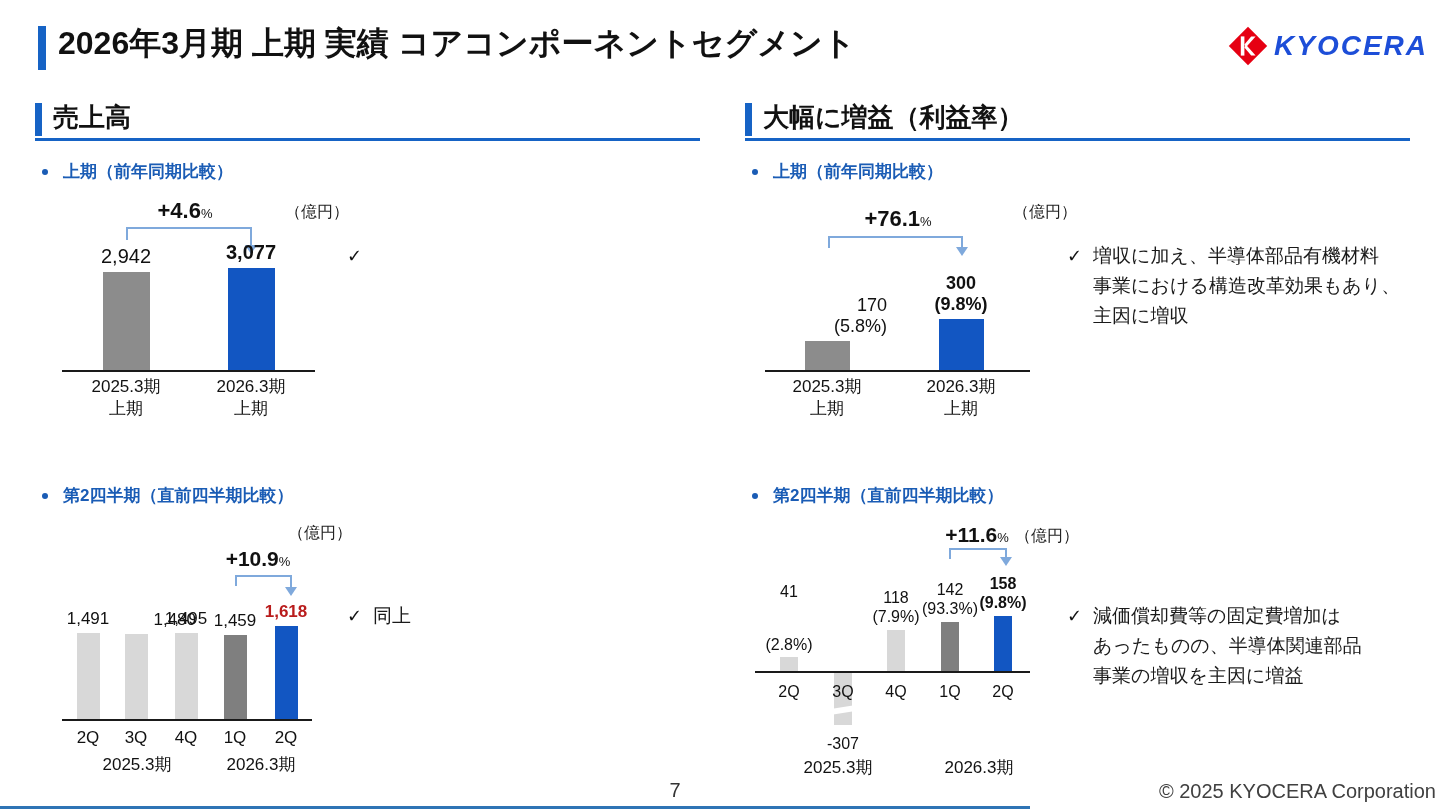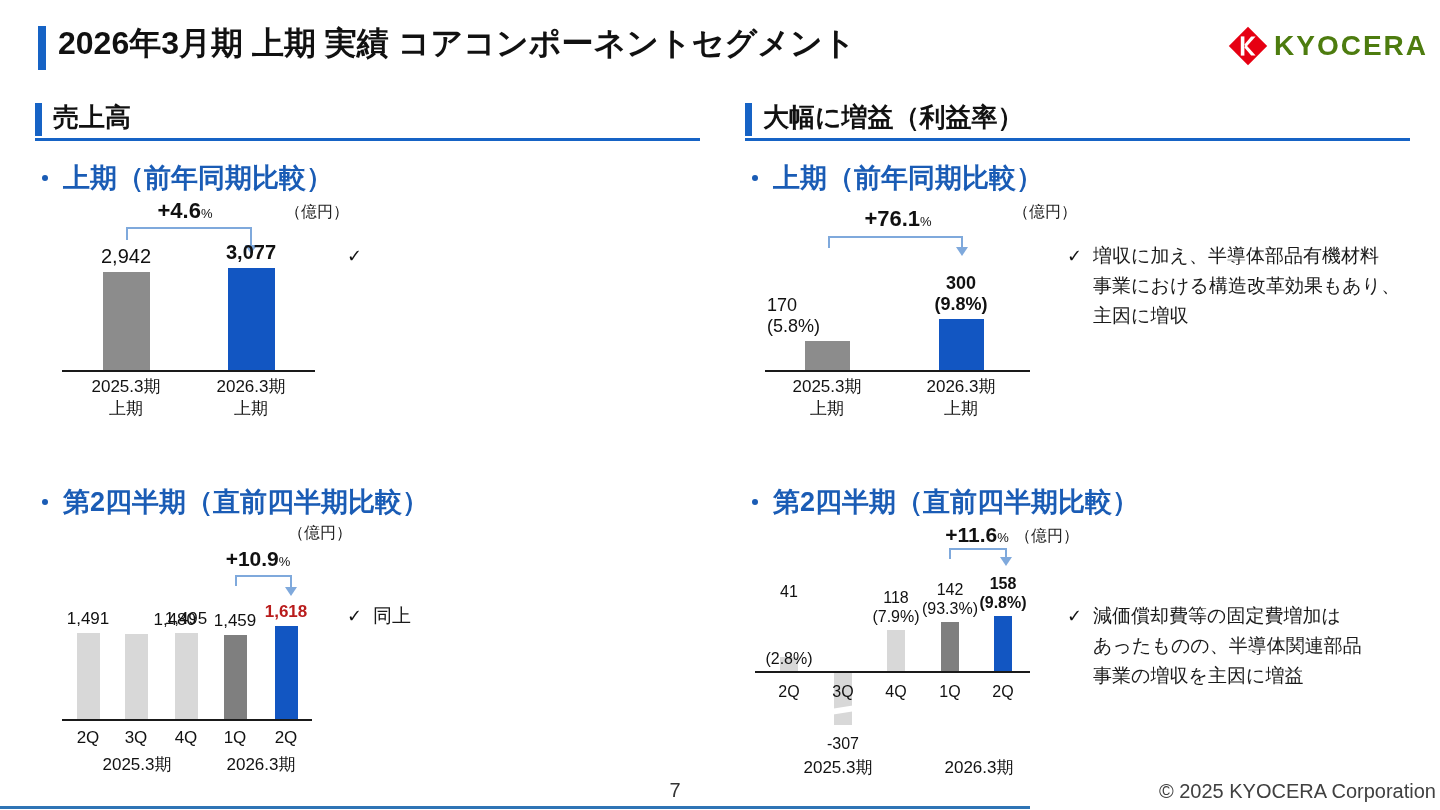--- a/index.html
+++ b/index.html
@@ -2,25 +2,25 @@
 <html><head>
 <meta charset="utf-8">
 <style>
   html,body{margin:0;padding:0;background:#e8e8e8;}
   body{font-family:"Liberation Sans","DejaVu Sans",sans-serif;}
   .slide{position:relative;width:1440px;height:810px;background:#ffffff;overflow:hidden;margin:0 auto;}
   .abs{position:absolute;}
   .title-bar{left:38px;top:26px;width:8px;height:44px;background:#1663C5;}
   .page-title{left:58px;top:22px;font-size:32px;font-weight:bold;color:#111;letter-spacing:0;white-space:nowrap;}
   .logo{left:1228px;top:26px;display:flex;align-items:center;}
-  .logo-text{font-size:28px;font-weight:bold;color:#4d7c0f;letter-spacing:2px;margin-left:6px;}
+  .logo-text{font-size:28px;font-weight:bold;color:#1d4ed8;letter-spacing:2px;margin-left:6px;font-style:italic;}
   .sec-bar{width:7px;height:33px;background:#1663C5;top:103px;}
   .sec-title{top:100px;font-size:26px;font-weight:bold;color:#111;white-space:nowrap;}
   .sec-underline{top:138px;height:3px;background:#1663C5;}
-  .bullet{display:flex;align-items:center;color:#1A5CB5;font-weight:bold;font-size:27px;white-space:nowrap;}
+  .bullet{display:flex;align-items:center;color:#1A5CB5;font-weight:bold;font-size:17px;white-space:nowrap;}
   .bullet .dot{width:6px;height:6px;border-radius:50%;background:#1A5CB5;margin-right:15px;flex:0 0 auto;}
   .note{display:flex;font-size:19px;line-height:30px;color:#1a1a1a;}
   .note .check{flex:0 0 auto;margin-right:11px;font-size:18px;color:#111;}
   .chart{position:absolute;}
   .footer-page{left:655px;top:779px;width:40px;text-align:center;font-size:20px;color:#333;}
   .footer-copy{right:4px;top:780px;font-size:20px;color:#404040;white-space:nowrap;}
   .footer-line{left:0;top:806px;width:1030px;height:3px;background:#2E74B5;}
 </style>
 </head>
 <body>
@@ -92,21 +92,21 @@
       <div style="position: absolute; left: 2px; top: 175px; width: 253px; height: 2px; background: rgb(26, 26, 26);"></div>
     </div>
   <div class="chart" style="left: 765px; top: 195px; width: 310px; height: 235px;">
       <div style="position: absolute; left: 248px; top: 7px; font-size: 16px; color: rgb(34, 34, 34); white-space: nowrap;">（億円）</div>
       <div style="position: absolute; left: 63px; top: 41px; width: 134px; height: 2px; background: rgb(127, 169, 220);"></div>
       <div style="position: absolute; left: 63px; top: 41px; width: 2px; height: 12px; background: rgb(127, 169, 220);"></div>
       <div style="position: absolute; left: 196px; top: 41px; width: 2px; height: 11px; background: rgb(127, 169, 220);"></div>
       <div style="position: absolute; left: 191px; top: 52px; width: 0px; height: 0px; border-left: 6px solid transparent; border-right: 6px solid transparent; border-top: 9px solid rgb(127, 169, 220);"></div>
       <div style="position: absolute; left: 73px; top: 11px; width: 120px; text-align: center; color: rgb(17, 17, 17); white-space: nowrap;"><span style="font-weight: bold; font-size: 22px;">+76.1</span><span style="font-size: 13px;">%</span></div>
       <div style="position: absolute; left: 39.5px; top: 146px; width: 45px; height: 29px; background: rgb(140, 140, 140);"></div>
-      <div style="position: absolute; left: 2px; bottom: 93px; width: 120px; text-align: left; font-size: 18px; line-height: 21px; color: rgb(17, 17, 17);">
+      <div style="position: absolute; left: 2px; bottom: 93px; width: 120px; text-align: right; font-size: 18px; line-height: 21px; color: rgb(17, 17, 17);">
         <div>170</div>
         <div>(5.8%)</div>
       </div>
       <div style="position: absolute; left: 2px; top: 181px; width: 120px; text-align: center; font-size: 17px; line-height: 22px; color: rgb(17, 17, 17);">
         <div>2025.3期</div>
         <div>上期</div>
       </div>
       <div style="position: absolute; left: 173.5px; top: 124px; width: 45px; height: 51px; background: rgb(18, 86, 194);"></div>
       <div style="position: absolute; left: 136px; bottom: 115px; width: 120px; text-align: center; font-size: 18px; line-height: 21px; color: rgb(17, 17, 17); font-weight: bold;">
         <div>300</div>
@@ -166,21 +166,21 @@
     </div>
   <div class="chart" style="left: 755px; top: 520px; width: 315px; height: 268px;">
       <div style="position: absolute; left: 260px; top: 6px; font-size: 16px; color: rgb(34, 34, 34); white-space: nowrap;">（億円）</div>
       <div style="position: absolute; left: 194px; top: 28px; width: 57px; height: 2px; background: rgb(127, 169, 220);"></div>
       <div style="position: absolute; left: 194px; top: 28px; width: 2px; height: 11px; background: rgb(127, 169, 220);"></div>
       <div style="position: absolute; left: 250px; top: 28px; width: 2px; height: 9px; background: rgb(127, 169, 220);"></div>
       <div style="position: absolute; left: 245px; top: 37px; width: 0px; height: 0px; border-left: 6px solid transparent; border-right: 6px solid transparent; border-top: 9px solid rgb(127, 169, 220);"></div>
       <div style="position: absolute; left: 162px; top: 3px; width: 120px; text-align: center; color: rgb(17, 17, 17); white-space: nowrap;"><span style="font-weight: bold; font-size: 21px;">+11.6</span><span style="font-size: 13px;">%</span></div>
       <div style="position: absolute; left: 25px; top: 137px; width: 18px; height: 14px; background: rgb(216, 216, 216);"></div>
       <div style="position: absolute; left: -21px; top: 63px; width: 110px; text-align: center; font-size: 16px; color: rgb(17, 17, 17);">41</div>
-      <div style="position: absolute; left: -21px; top: 116px; width: 110px; text-align: center; font-size: 16px; color: rgb(17, 17, 17); margin-top: 14px;">(2.8%)</div>
+      <div style="position: absolute; left: -21px; top: 116px; width: 110px; text-align: center; font-size: 16px; color: rgb(17, 17, 17);">(2.8%)</div>
       <div style="position: absolute; left: -26px; top: 161px; width: 120px; text-align: center; font-size: 16px; line-height: 21px; color: rgb(17, 17, 17);">
         <div>2Q</div>
       </div>
       <div style="position: absolute; left: 79px; top: 153px; width: 18px; height: 52px; background: rgb(216, 216, 216);"></div>
       <div style="position: absolute; left: 76px; top: 187px; width: 24px; height: 6px; background: rgb(255, 255, 255); transform: rotate(-9deg);"></div>
       <div style="position: absolute; left: 33px; top: 215px; width: 110px; text-align: center; font-size: 16px; color: rgb(17, 17, 17);">-307</div>
       <div style="position: absolute; left: 28px; top: 161px; width: 120px; text-align: center; font-size: 16px; line-height: 21px; color: rgb(17, 17, 17);">
         <div>3Q</div>
       </div>
       <div style="position: absolute; left: 132px; top: 110px; width: 18px; height: 41px; background: rgb(216, 216, 216);"></div>

